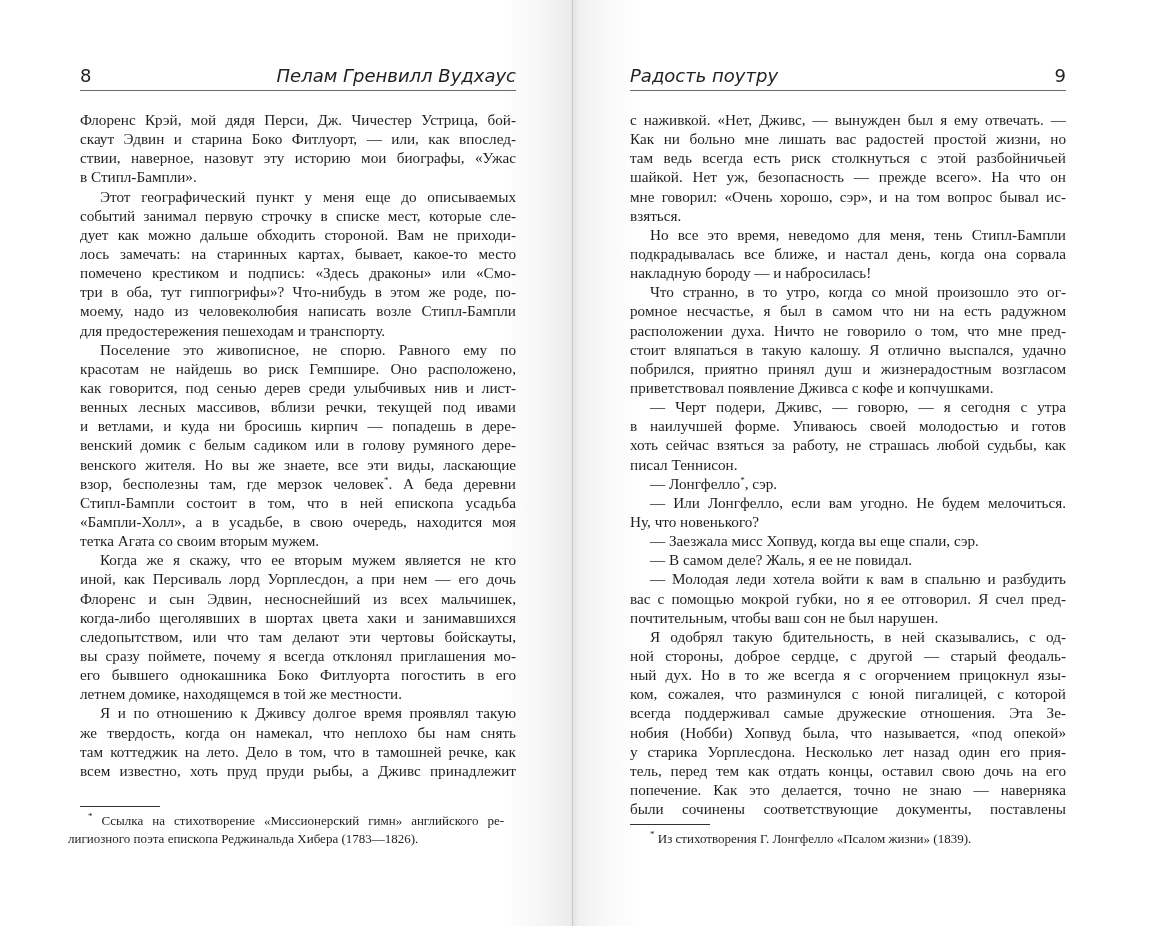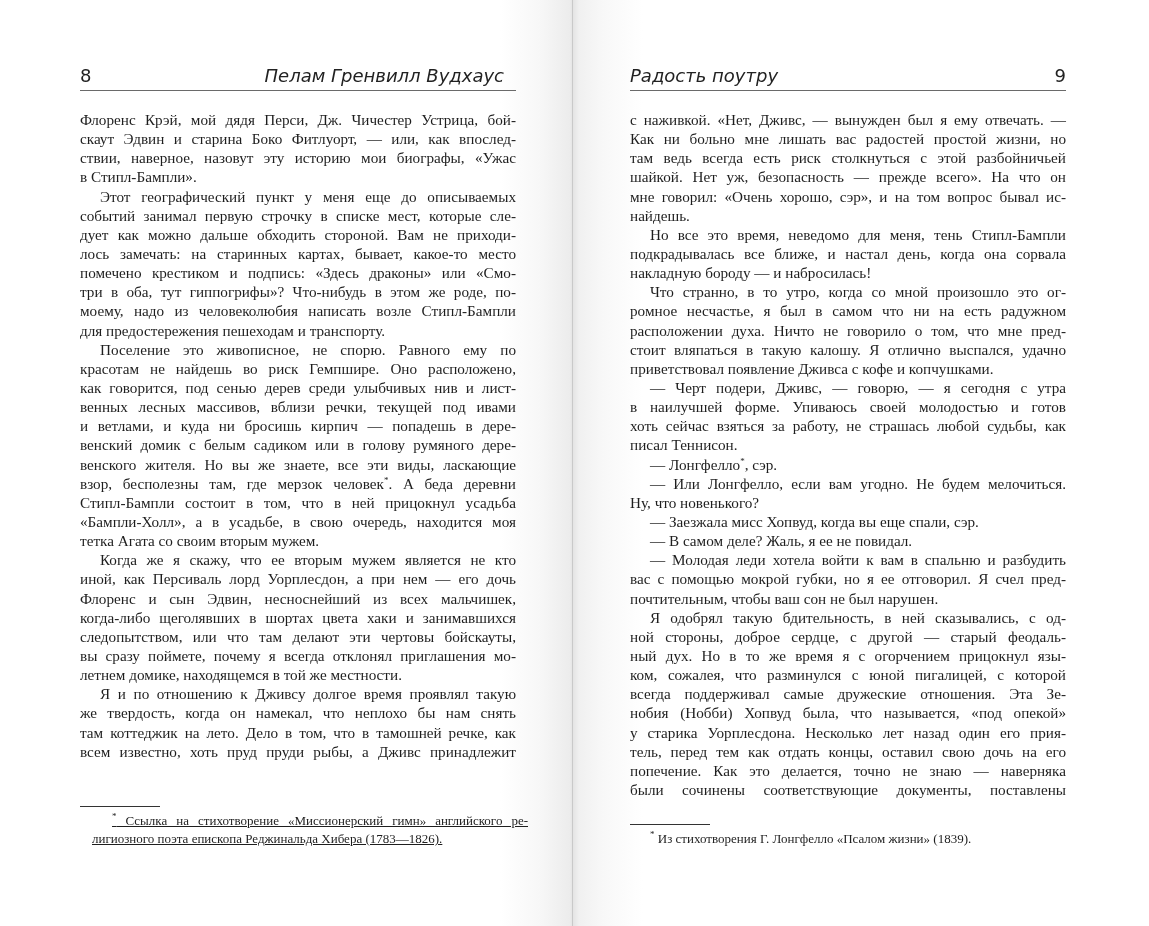--- a/index.html
+++ b/index.html
@@ -19,36 +19,36 @@
   .spine { position: absolute; left: 572px; top: 0; width: 1px; height: 926px; background: #c9c9c9; }
 
   .running-head { position: absolute; top: 64px; height: 26px; border-bottom: 1px solid #6a6a6a;
     font-family: "DejaVu Sans", "Liberation Sans", sans-serif; font-size: 18px; line-height: 24px; color: #222; }
   .left .running-head { left: 80px; width: 436px; }
   .right .running-head { left: 57px; width: 436px; }
   .folio { position: absolute; top: 0; font-style: normal; }
   .left .folio { left: 0; }
   .right .folio { right: 0; }
   .rh-title { position: absolute; top: 0; font-style: italic; }
-  .left .rh-title { right: 12px; }
+  .left .rh-title { right: 0; }
   .right .rh-title { left: 0; }
 
   .body-text { position: absolute; top: 110px; font-size: 15.2px; line-height: 19.15px; }
   .left .body-text { left: 80px; width: 436px; }
   .right .body-text { left: 57px; width: 436px; }
   .line { display: block; height: 19.15px; white-space: nowrap; text-align: justify; text-align-last: justify; }
   .line.last { text-align-last: left; }
   .line.indent { padding-left: 20px; }
   sup { font-size: 9px; line-height: 0; vertical-align: 6px; }
 
   .fn-rule { position: absolute; height: 1px; width: 80px; background: #333; }
   .left .fn-rule { left: 80px; top: 806px; }
   .right .fn-rule { left: 57px; top: 824px; }
   .footnote { position: absolute; font-size: 13px; line-height: 18px; width: 436px; }
-  .left .footnote { left: 92px; top: 812px; text-decoration: underline; }
+  .left .footnote { left: 68px; top: 812px; }
   .right .footnote { left: 57px; top: 830px; }
   .footnote .line { height: 18px; }
 </style>
 </head>
 <body>
 
 <div class="spread">
 
   <div class="page left">
     <div class="running-head">
@@ -69,29 +69,30 @@
         <span class="line">моему, надо из человеколюбия написать возле Стипл-Бампли</span>
         <span class="line last">для предостережения пешеходам и транспорту.</span>
         <span class="line indent">Поселение это живописное, не спорю. Равного ему по</span>
         <span class="line">красотам не найдешь во риск Гемпшире. Оно расположено,</span>
         <span class="line">как говорится, под сенью дерев среди улыбчивых нив и лист-</span>
         <span class="line">венных лесных массивов, вблизи речки, текущей под ивами</span>
         <span class="line">и ветлами, и куда ни бросишь кирпич — попадешь в дере-</span>
         <span class="line">венский домик с белым садиком или в голову румяного дере-</span>
         <span class="line">венского жителя. Но вы же знаете, все эти виды, ласкающие</span>
         <span class="line">взор, бесполезны там, где мерзок человек<sup>*</sup>. А беда деревни</span>
-        <span class="line">Стипл-Бампли состоит в том, что в ней прицокнул усадьба</span>
+        <span class="line">Стипл-Бампли состоит в том, что в ней епископа усадьба</span>
         <span class="line">«Бампли-Холл», а в усадьбе, в свою очередь, находится моя</span>
         <span class="line last">тетка Агата со своим вторым мужем.</span>
         <span class="line indent">Когда же я скажу, что ее вторым мужем является не кто</span>
         <span class="line">иной, как Персиваль лорд Уорплесдон, а при нем — его дочь</span>
         <span class="line">Флоренс и сын Эдвин, несноснейший из всех мальчишек,</span>
         <span class="line">когда-либо щеголявших в шортах цвета хаки и занимавшихся</span>
         <span class="line">следопытством, или что там делают эти чертовы бойскауты,</span>
         <span class="line">вы сразу поймете, почему я всегда отклонял приглашения мо-</span>
+        <span class="line">его бывшего однокашника Боко Фитлуорта погостить в его</span>
         <span class="line last">летнем домике, находящемся в той же местности.</span>
         <span class="line indent">Я и по отношению к Дживсу долгое время проявлял такую</span>
         <span class="line">же твердость, когда он намекал, что неплохо бы нам снять</span>
         <span class="line">там коттеджик на лето. Дело в том, что в тамошней речке, как</span>
         <span class="line">всем известно, хоть пруд пруди рыбы, а Дживс принадлежит</span>
       </div>
     <div class="fn-rule"></div>
     <div class="footnote">
         <span class="line indent"><sup>*</sup> Ссылка на стихотворение «Миссионерский гимн» английского ре-</span>
         <span class="line last">лигиозного поэта епископа Реджинальда Хибера (1783—1826).</span>
@@ -102,44 +103,45 @@
     <div class="running-head">
       <span class="rh-title">Радость поутру</span>
       <span class="folio">9</span>
     </div>
     <div class="body-text">
         <span class="line">с наживкой. «Нет, Дживс, — вынужден был я ему отвечать. —</span>
         <span class="line">Как ни больно мне лишать вас радостей простой жизни, но</span>
         <span class="line">там ведь всегда есть риск столкнуться с этой разбойничьей</span>
         <span class="line">шайкой. Нет уж, безопасность — прежде всего». На что он</span>
         <span class="line">мне говорил: «Очень хорошо, сэр», и на том вопрос бывал ис-</span>
-        <span class="line last">найдешь.</span>
+        <span class="line last">взяться.</span>
         <span class="line indent">Но все это время, неведомо для меня, тень Стипл-Бампли</span>
         <span class="line">подкрадывалась все ближе, и настал день, когда она сорвала</span>
         <span class="line last">накладную бороду — и набросилась!</span>
         <span class="line indent">Что странно, в то утро, когда со мной произошло это ог-</span>
         <span class="line">ромное несчастье, я был в самом что ни на есть радужном</span>
         <span class="line">расположении духа. Ничто не говорило о том, что мне пред-</span>
         <span class="line">стоит вляпаться в такую калошу. Я отлично выспался, удачно</span>
+        <span class="line">побрился, приятно принял душ и жизнерадостным возгласом</span>
         <span class="line last">приветствовал появление Дживса с кофе и копчушками.</span>
         <span class="line indent">— Черт подери, Дживс, — говорю, — я сегодня с утра</span>
         <span class="line">в наилучшей форме. Упиваюсь своей молодостью и готов</span>
         <span class="line">хоть сейчас взяться за работу, не страшась любой судьбы, как</span>
         <span class="line last">писал Теннисон.</span>
         <span class="line indent last">— Лонгфелло<sup>*</sup>, сэр.</span>
         <span class="line indent">— Или Лонгфелло, если вам угодно. Не будем мелочиться.</span>
         <span class="line last">Ну, что новенького?</span>
         <span class="line indent last">— Заезжала мисс Хопвуд, когда вы еще спали, сэр.</span>
         <span class="line indent last">— В самом деле? Жаль, я ее не повидал.</span>
         <span class="line indent">— Молодая леди хотела войти к вам в спальню и разбудить</span>
         <span class="line">вас с помощью мокрой губки, но я ее отговорил. Я счел пред-</span>
         <span class="line last">почтительным, чтобы ваш сон не был нарушен.</span>
         <span class="line indent">Я одобрял такую бдительность, в ней сказывались, с од-</span>
         <span class="line">ной стороны, доброе сердце, с другой — старый феодаль-</span>
-        <span class="line">ный дух. Но в то же время я с огорчением прицокнул язы-</span>
+        <span class="line">ный дух. Но в то же всегда я с огорчением прицокнул язы-</span>
         <span class="line">ком, сожалея, что разминулся с юной пигалицей, с которой</span>
         <span class="line">всегда поддерживал самые дружеские отношения. Эта Зе-</span>
         <span class="line">нобия (Нобби) Хопвуд была, что называется, «под опекой»</span>
         <span class="line">у старика Уорплесдона. Несколько лет назад один его прия-</span>
         <span class="line">тель, перед тем как отдать концы, оставил свою дочь на его</span>
         <span class="line">попечение. Как это делается, точно не знаю — наверняка</span>
         <span class="line">были сочинены соответствующие документы, поставлены</span>
       </div>
     <div class="fn-rule"></div>
     <div class="footnote">

